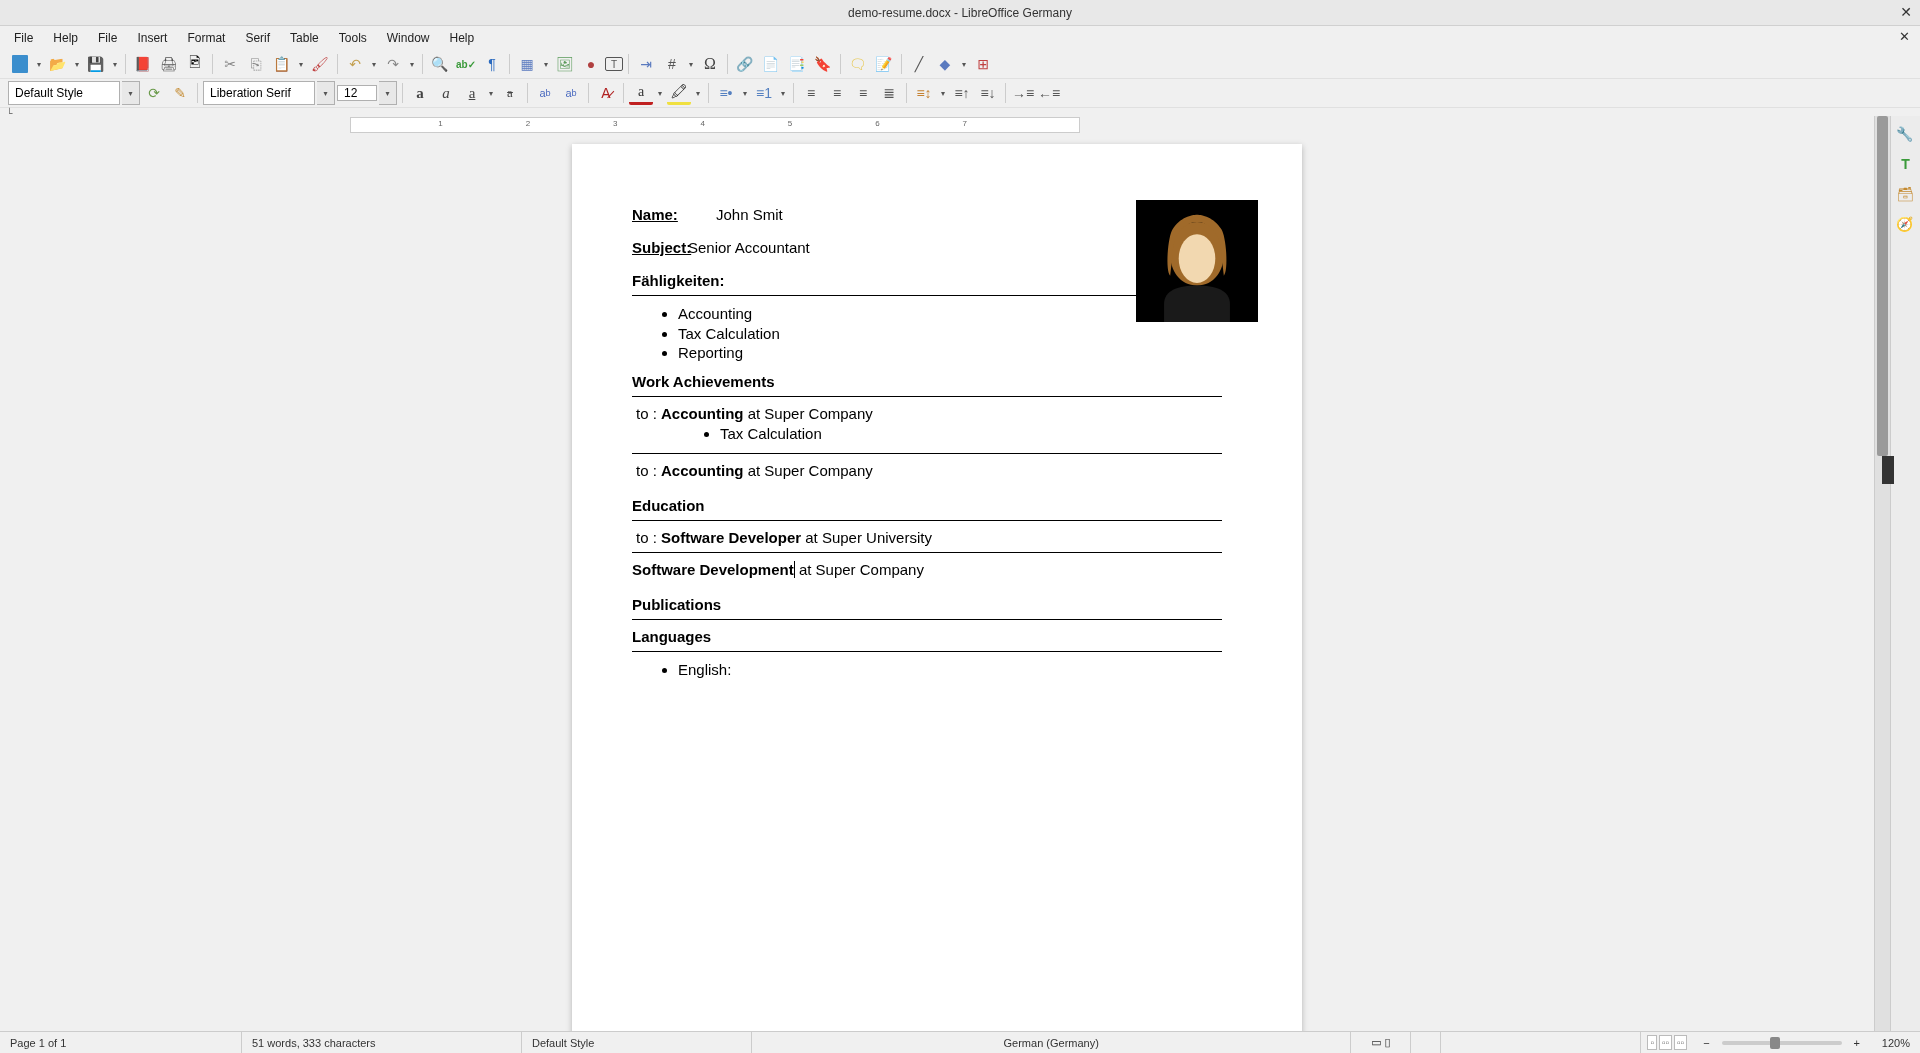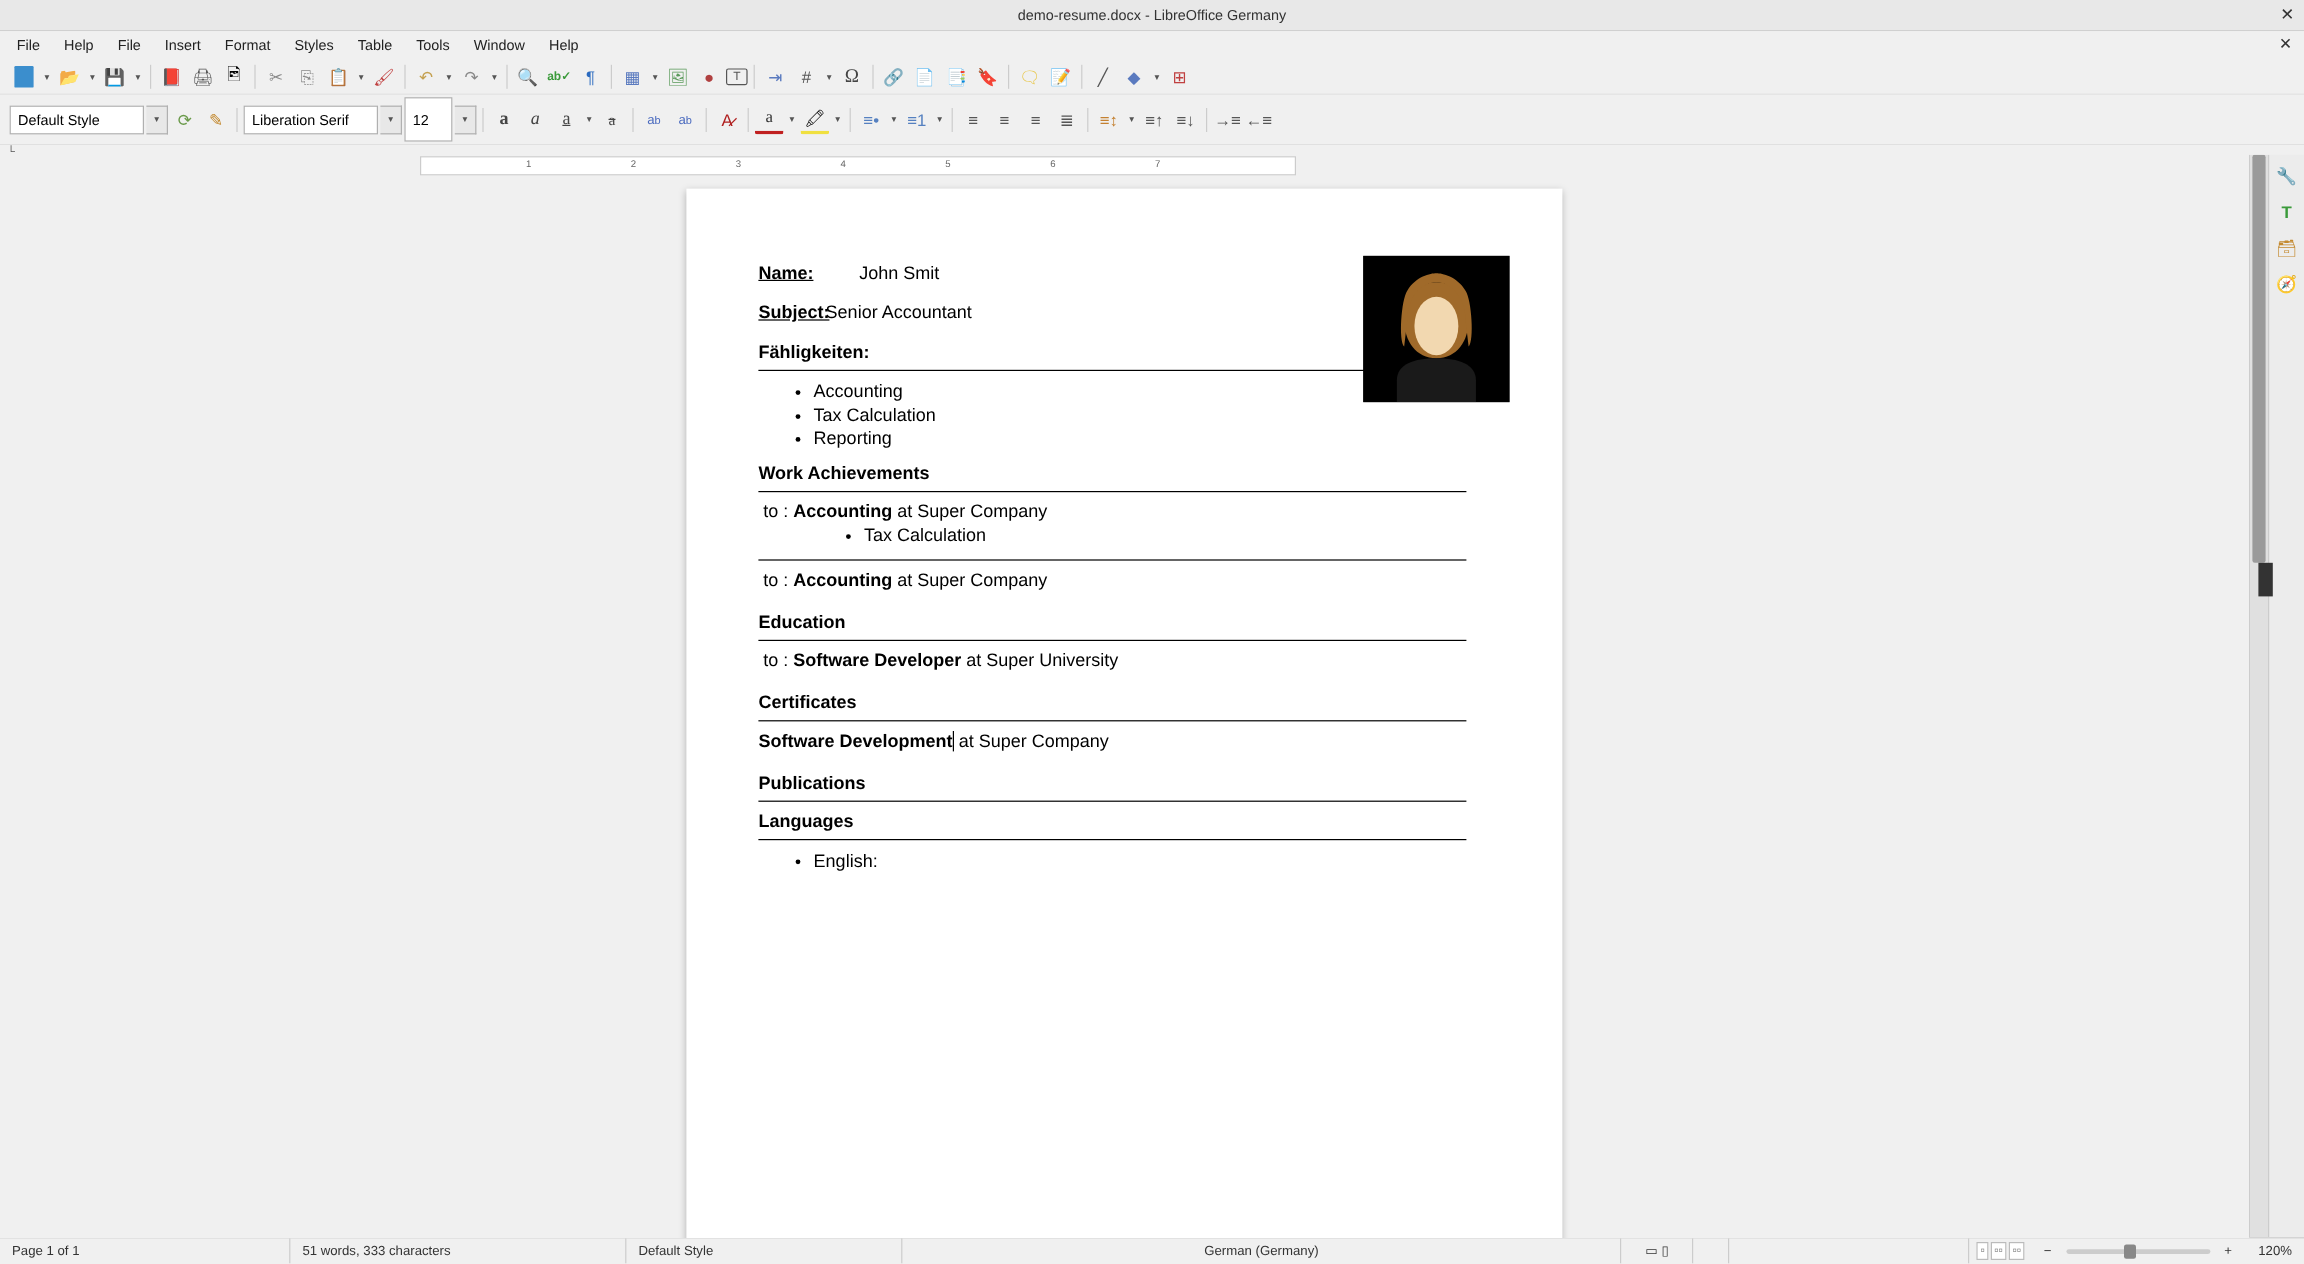--- a/index.html
+++ b/index.html
@@ -16,21 +16,21 @@
 .menubar .close-doc { position:absolute; right:10px; top:3px; font-size:13px; cursor:pointer; color:#333; }
 
 
 .toolbar { background:#f0f0f0; display:flex; align-items:center; padding:2px 8px; gap:2px; border-bottom:1px solid #e0e0e0; }
 .tb-btn { width:24px; height:24px; display:flex; align-items:center; justify-content:center; cursor:pointer; border-radius:2px; font-size:14px; position:relative; }
 .tb-sep { width:1px; height:20px; background:#ccc; margin:0 3px; }
 .dropdown-arrow { width:10px; height:24px; display:flex; align-items:center; justify-content:center; font-size:8px; color:#555; cursor:pointer; }
 
 .style-combo { width:112px; height:24px; border:1px solid #b0b0b0; background:#fff; padding:0 6px; display:flex; align-items:center; font-size:12px; }
 .font-combo { width:112px; height:24px; border:1px solid #b0b0b0; background:#fff; padding:0 6px; display:flex; align-items:center; font-size:12px; }
-.size-combo { width:40px; height:37px; border:1px solid #b0b0b0; background:#fff; padding:0 6px; display:flex; align-items:center; font-size:12px; }
+.size-combo { width:40px; height:16px; border:1px solid #b0b0b0; background:#fff; padding:0 6px; display:flex; align-items:center; font-size:12px; }
 .combo-arrow { width:18px; height:24px; background:#e8e8e8; border:1px solid #b0b0b0; border-left:none; display:flex; align-items:center; justify-content:center; font-size:8px; cursor:pointer; color:#555; }
 
 
 .ic-new { color:#fff; background:#3b8ecd; border-radius:1px; width:16px; height:18px; font-size:9px; }
 .ic-open { color:#c88a2a; }
 .ic-save { color:#3a66b0; }
 .ic-pdf { color:#b02020; }
 .ic-print { color:#555; }
 .ic-cut { color:#888; }
 .ic-copy { color:#888; }
@@ -125,21 +125,21 @@
   <span class="title">demo-resume.docx - LibreOffice Germany</span>
   <span class="close">✕</span>
 </div>
 
 <div class="menubar">
   <span class="item">File</span>
   <span class="item">Help</span>
   <span class="item">File</span>
   <span class="item">Insert</span>
   <span class="item">Format</span>
-  <span class="item">Styles</span>
+  <span class="item">Serif</span>
   <span class="item">Table</span>
   <span class="item">Tools</span>
   <span class="item">Window</span>
   <span class="item">Help</span>
   <span class="close-doc">✕</span>
 </div>
 
 <div class="toolbar">
   <div class="tb-btn">
       <div class="ic-new"></div>
@@ -298,21 +298,20 @@
       <div class="entry">
         <span> to : </span><span class="bold">Accounting</span><span> at Super Company</span>
       </div>
 
       <div class="sect" style="margin-top:18px">Education</div>
       <hr class="hr">
       <div class="entry">
         <span> to : </span><span class="bold">Software Developer</span><span> at Super University</span>
       </div>
 
-      <div class="sect" style="margin-top:18px">Certificates</div>
       <hr class="hr">
       <div class="entry" style="margin-left:0">
         <span class="bold cursor-mark">Software Development</span><span> at Super Company</span>
       </div>
 
       <div class="sect" style="margin-top:18px">Publications</div>
       <hr class="hr">
       <div class="sect" style="margin-top:0">Languages</div>
       <hr class="hr">
       <ul>

